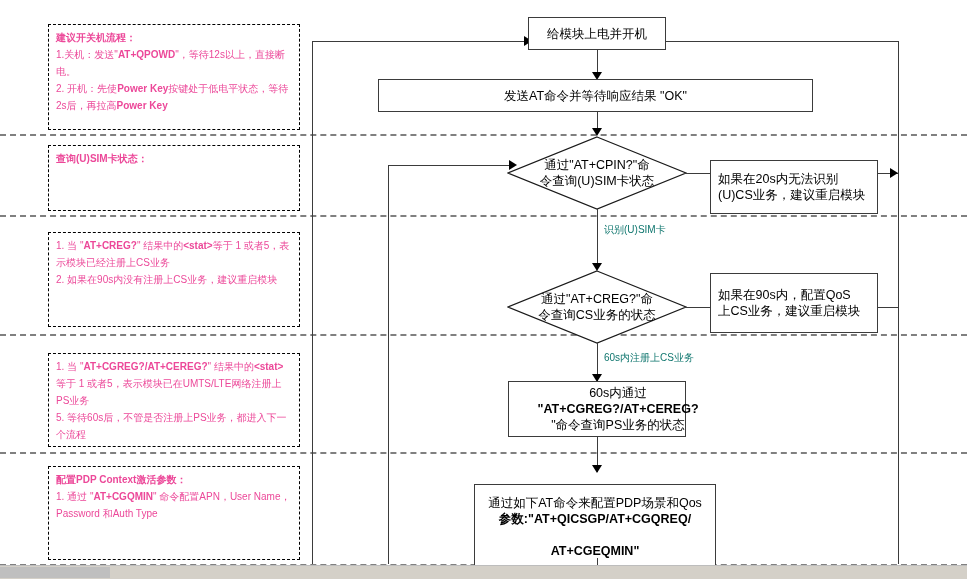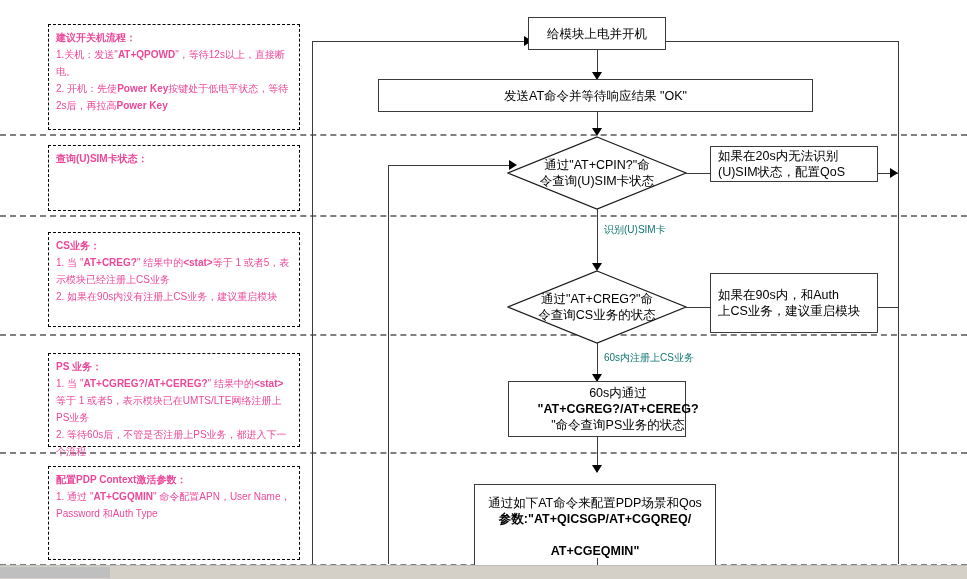--- a/index.html
+++ b/index.html
@@ -140,29 +140,27 @@
     <div class="hd">建议开关机流程：</div>
     <div class="ln">1.关机：发送"<b>AT+QPOWD</b>"，等待12s以上，直接断电。</div>
     <div class="ln">2. 开机：先使<b>Power Key</b>按键处于低电平状态，等待2s后，再拉高<b>Power Key</b></div>
   </div>
 
   <div class="note" style="left:48px;top:145px;width:252px;height:66px;">
     <div class="hd">查询(U)SIM卡状态：</div>
   </div>
 
   <div class="note" style="left:48px;top:232px;width:252px;height:95px;">
-    <div class="hd">CS业务：</div>
     <div class="ln">1. 当 "<b>AT+CREG?</b>" 结果中的<b>&lt;stat&gt;</b>等于 1 或者5，表示模块已经注册上CS业务</div>
     <div class="ln">2. 如果在90s内没有注册上CS业务，建议重启模块</div>
   </div>
 
   <div class="note" style="left:48px;top:353px;width:252px;height:94px;">
-    <div class="hd">PS 业务：</div>
     <div class="ln">1. 当 "<b>AT+CGREG?/AT+CEREG?</b>" 结果中的<b>&lt;stat&gt;</b>等于 1 或者5，表示模块已在UMTS/LTE网络注册上PS业务</div>
-    <div class="ln">2. 等待60s后，不管是否注册上PS业务，都进入下一个流程</div>
+    <div class="ln">5. 等待60s后，不管是否注册上PS业务，都进入下一个流程</div>
   </div>
 
   <div class="note" style="left:48px;top:466px;width:252px;height:94px;">
     <div class="hd">配置<b>PDP Context</b>激活参数：</div>
     <div class="ln">1. 通过 "<b>AT+CGQMIN</b>" 命令配置APN，User Name，Password 和Auth Type</div>
   </div>
 
   <div class="vline" style="left:312px;top:41px;height:523px;"></div>
   <div class="hline" style="left:312px;top:41px;width:214px;"></div>
   <div class="arrow-r" style="left:524px;top:36px;"></div>
@@ -190,24 +188,24 @@
       <polygon points="90,1 179,37 90,73 1,37" fill="#ffffff" stroke="#1a1a1a" stroke-width="1.2"></polygon>
     </svg>
     <div class="dtext">
       <span>通过"AT+CPIN?"命</span><br>
       <span>令查询(U)SIM卡状态</span>
     </div>
   </div>
 
   <div class="hline" style="left:686px;top:173px;width:25px;"></div>
 
-  <div class="box left-align" style="left:710px;top:146px;width:168px;height:36px;">
+  <div class="box left-align" style="left:710px;top:160px;width:168px;height:54px;">
     <span>
       <span>如果在20s内无法识别</span><br>
-      <span>(U)SIM状态，配置QoS</span>
+      <span>(U)CS业务，建议重启模块</span>
     </span>
   </div>
 
   <div class="hline" style="left:878px;top:173px;width:20px;"></div>
   <div class="arrow-r" style="left:890px;top:168px;"></div>
 
   <div class="hline" style="left:666px;top:41px;width:232px;"></div>
   <div class="vline" style="left:898px;top:41px;height:523px;"></div>
 
   <div class="vline" style="left:597px;top:209px;height:60px;"></div>
@@ -221,21 +219,21 @@
     <div class="dtext">
       <span>通过"AT+CREG?"命</span><br>
       <span>令查询CS业务的状态</span>
     </div>
   </div>
 
   <div class="hline" style="left:686px;top:307px;width:25px;"></div>
 
   <div class="box left-align" style="left:710px;top:273px;width:168px;height:60px;">
     <span>
-      <span>如果在90s内，和Auth</span><br>
+      <span>如果在90s内，配置QoS</span><br>
       <span>上CS业务，建议重启模块</span>
     </span>
   </div>
 
   <div class="hline" style="left:878px;top:307px;width:20px;"></div>
 
   <div class="vline" style="left:597px;top:343px;height:38px;"></div>
   <div class="arrow-d" style="left:592px;top:374px;"></div>
   <div class="edgelabel" style="left:604px;top:350px;">60s内注册上CS业务</div>
 

